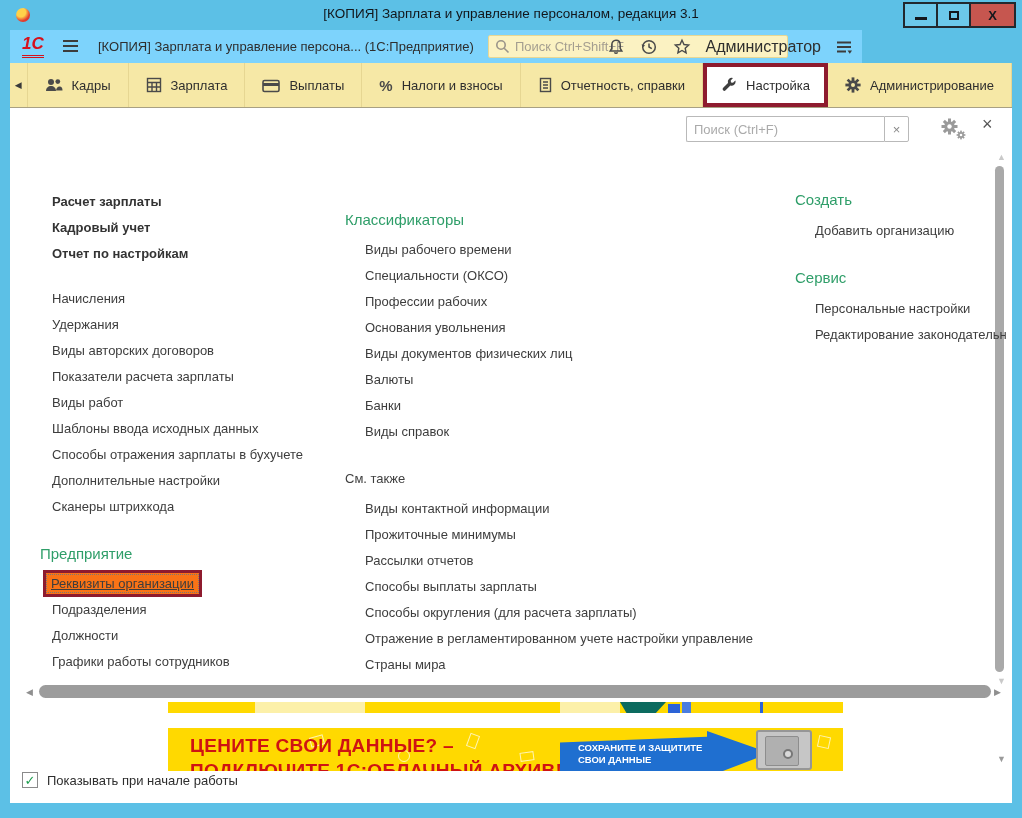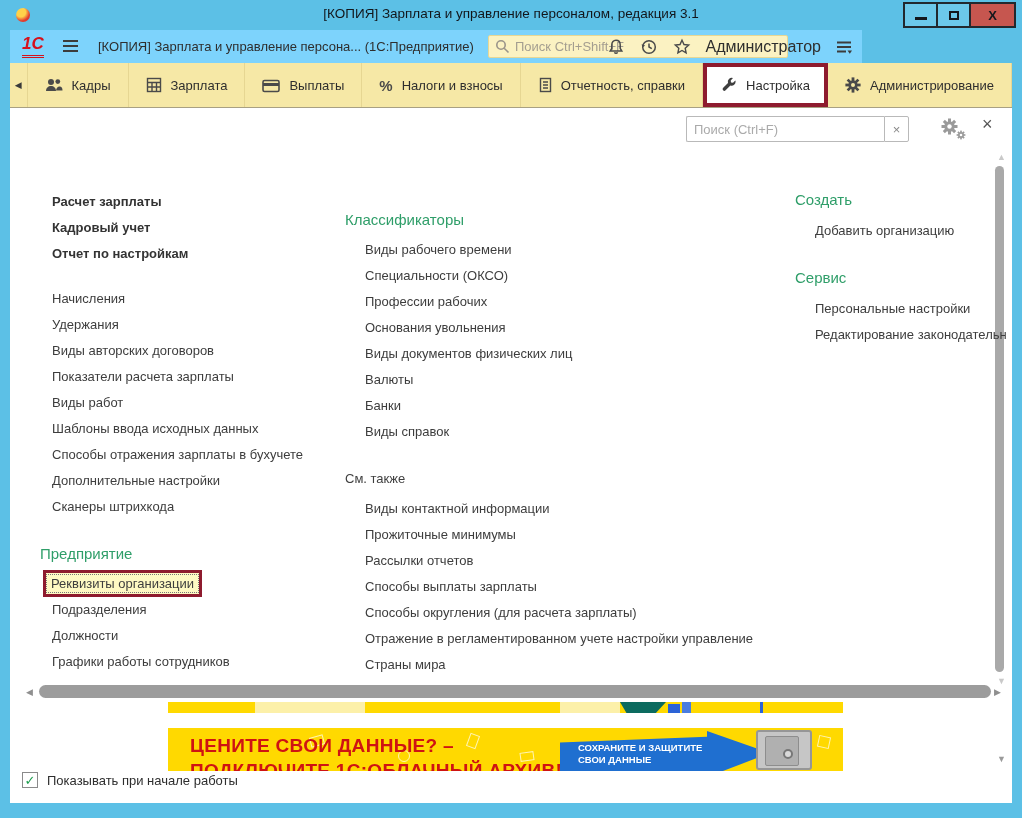--- a/index.html
+++ b/index.html
@@ -71,21 +71,21 @@
   .col2 { left:335px; top:79px; width:430px;margin-top:20px; }
   .col3 { left:785px; top:79px; width:212px; overflow:hidden; }
   .mitem { height:26px; line-height:26px; white-space:nowrap; cursor:pointer; }
   .col1 .mitem { padding-left:12px; }
   .col2 .mitem, .col3 .mitem { padding-left:20px; }
   .bold { font-weight:bold; color:#333; }
   .sec-header { height:26px; line-height:26px; font-size:15px; color:#2f9e69; }
   .see-also { height:26px; line-height:26px; font-size:13px; color:#3f3f3f; }
   .sp19 { height:19px; } .sp21 { height:21px; } .sp4 { height:4px; } .sp5 { height:5px; }
   .hl-row { margin-top:3px; height:27px; display:flex; margin-left:3px; }
-  .hl-border { border:3px solid #8e1b2e; background:#fef9c3; display:inline-flex; align-items:center; cursor:pointer; }
+  .hl-border { border:3px solid #8e1b2e; background:#f97316; display:inline-flex; align-items:center; cursor:pointer;text-decoration:underline; }
   .hl-inner { border:1px dotted #777; padding:1px 4px; font-size:13px; color:#3d3d3d; white-space:nowrap; }
   .clip-row { height:7px; overflow:hidden; }
 
   .hscroll { position:absolute; left:16px; top:576px; width:978px; height:15px; display:flex; align-items:center; }
   .hs-arrow { color:#8f8f8f; font-size:9px; width:10px; cursor:pointer; }
   .hthumb { flex:1; height:13px; background:#9c9c9c; border-radius:7px; margin:0 3px; cursor:pointer; }
 
   
   .strip { position:absolute; left:158px; top:594px; width:675px; height:11px; background:#ffd900; overflow:hidden; }
   .strip .pale { position:absolute; top:0; height:11px; background:#fcf0a9; }

